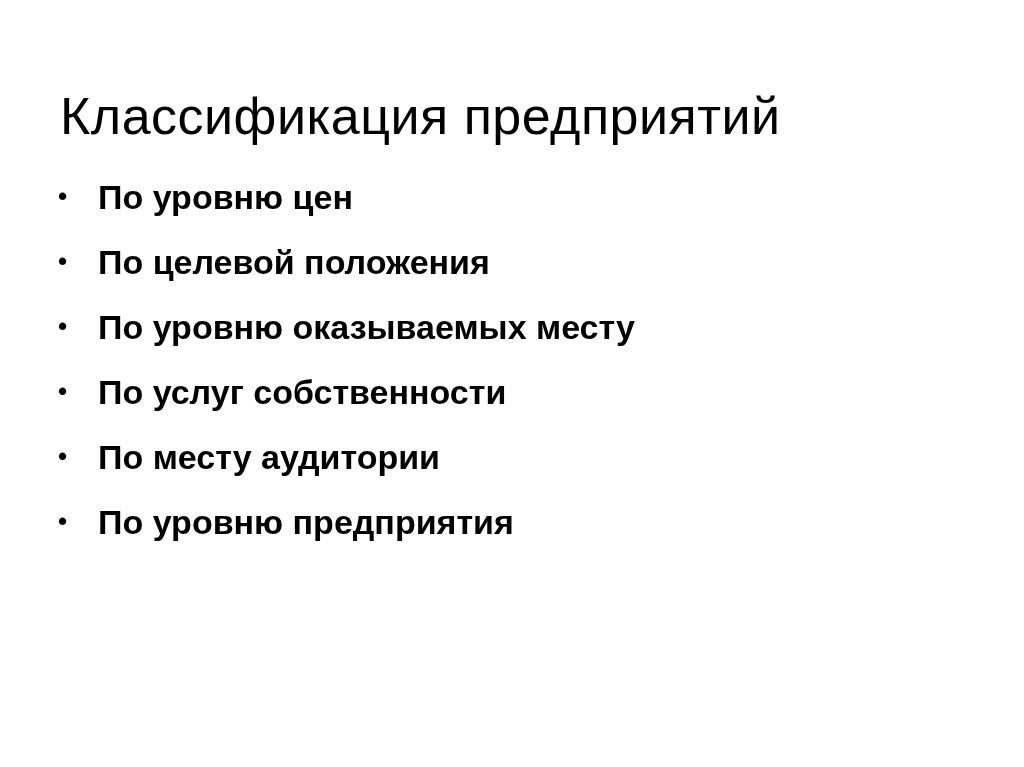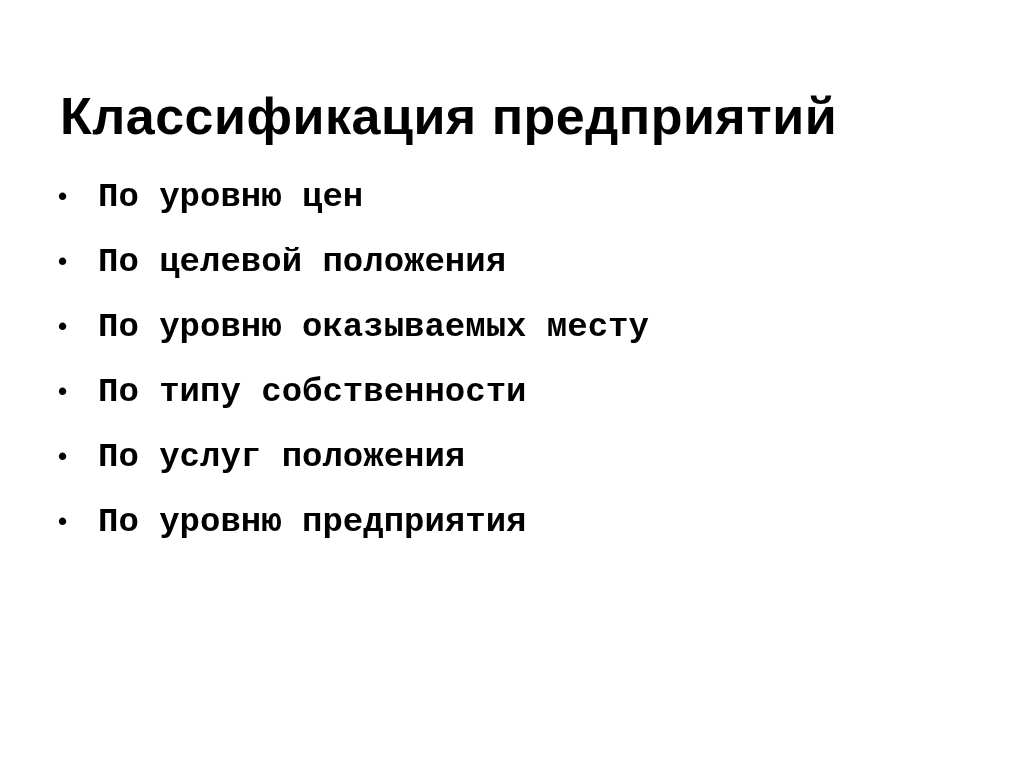--- a/index.html
+++ b/index.html
@@ -20,21 +20,21 @@
     height: 767px;
     box-sizing: border-box;
   }
   .slide-title {
     position: absolute;
     left: 60px;
     top: 52px;
     width: 904px;
     font-size: 52px;
     line-height: 1.15;
-    font-weight: bold;
+    font-weight: normal;
     letter-spacing: 0.5px;
     color: #000000;
     white-space: nowrap;
   }
   .bullet-list {
     position: absolute;
     left: 52px;
     top: 180px;
     width: 920px;
     list-style: none;
@@ -54,21 +54,20 @@
     flex: 0 0 auto;
     width: 46px;
     text-align: left;
     font-size: 26px;
     line-height: 1.3;
     padding-left: 6px;
     box-sizing: border-box;
   }
   .bullet-text {
     flex: 1 1 auto;
-    font-family: Liberation Mono, monospace;
   }
 </style>
 </head>
 <body>
 
 <div class="slide">
 
   <h1 class="slide-title">Классификация предприятий</h1>
 
   <ul class="bullet-list">
@@ -83,26 +82,26 @@
       <span class="bullet-text">По целевой положения</span>
     </li>
 
     <li class="bullet-item">
       <span class="bullet-marker">•</span>
       <span class="bullet-text">По уровню оказываемых месту</span>
     </li>
 
     <li class="bullet-item">
       <span class="bullet-marker">•</span>
-      <span class="bullet-text">По типу собственности</span>
+      <span class="bullet-text">По услуг собственности</span>
     </li>
 
     <li class="bullet-item">
       <span class="bullet-marker">•</span>
-      <span class="bullet-text">По услуг положения</span>
+      <span class="bullet-text">По месту аудитории</span>
     </li>
 
     <li class="bullet-item">
       <span class="bullet-marker">•</span>
       <span class="bullet-text">По уровню предприятия</span>
     </li>
 
   </ul>
 
 </div>

